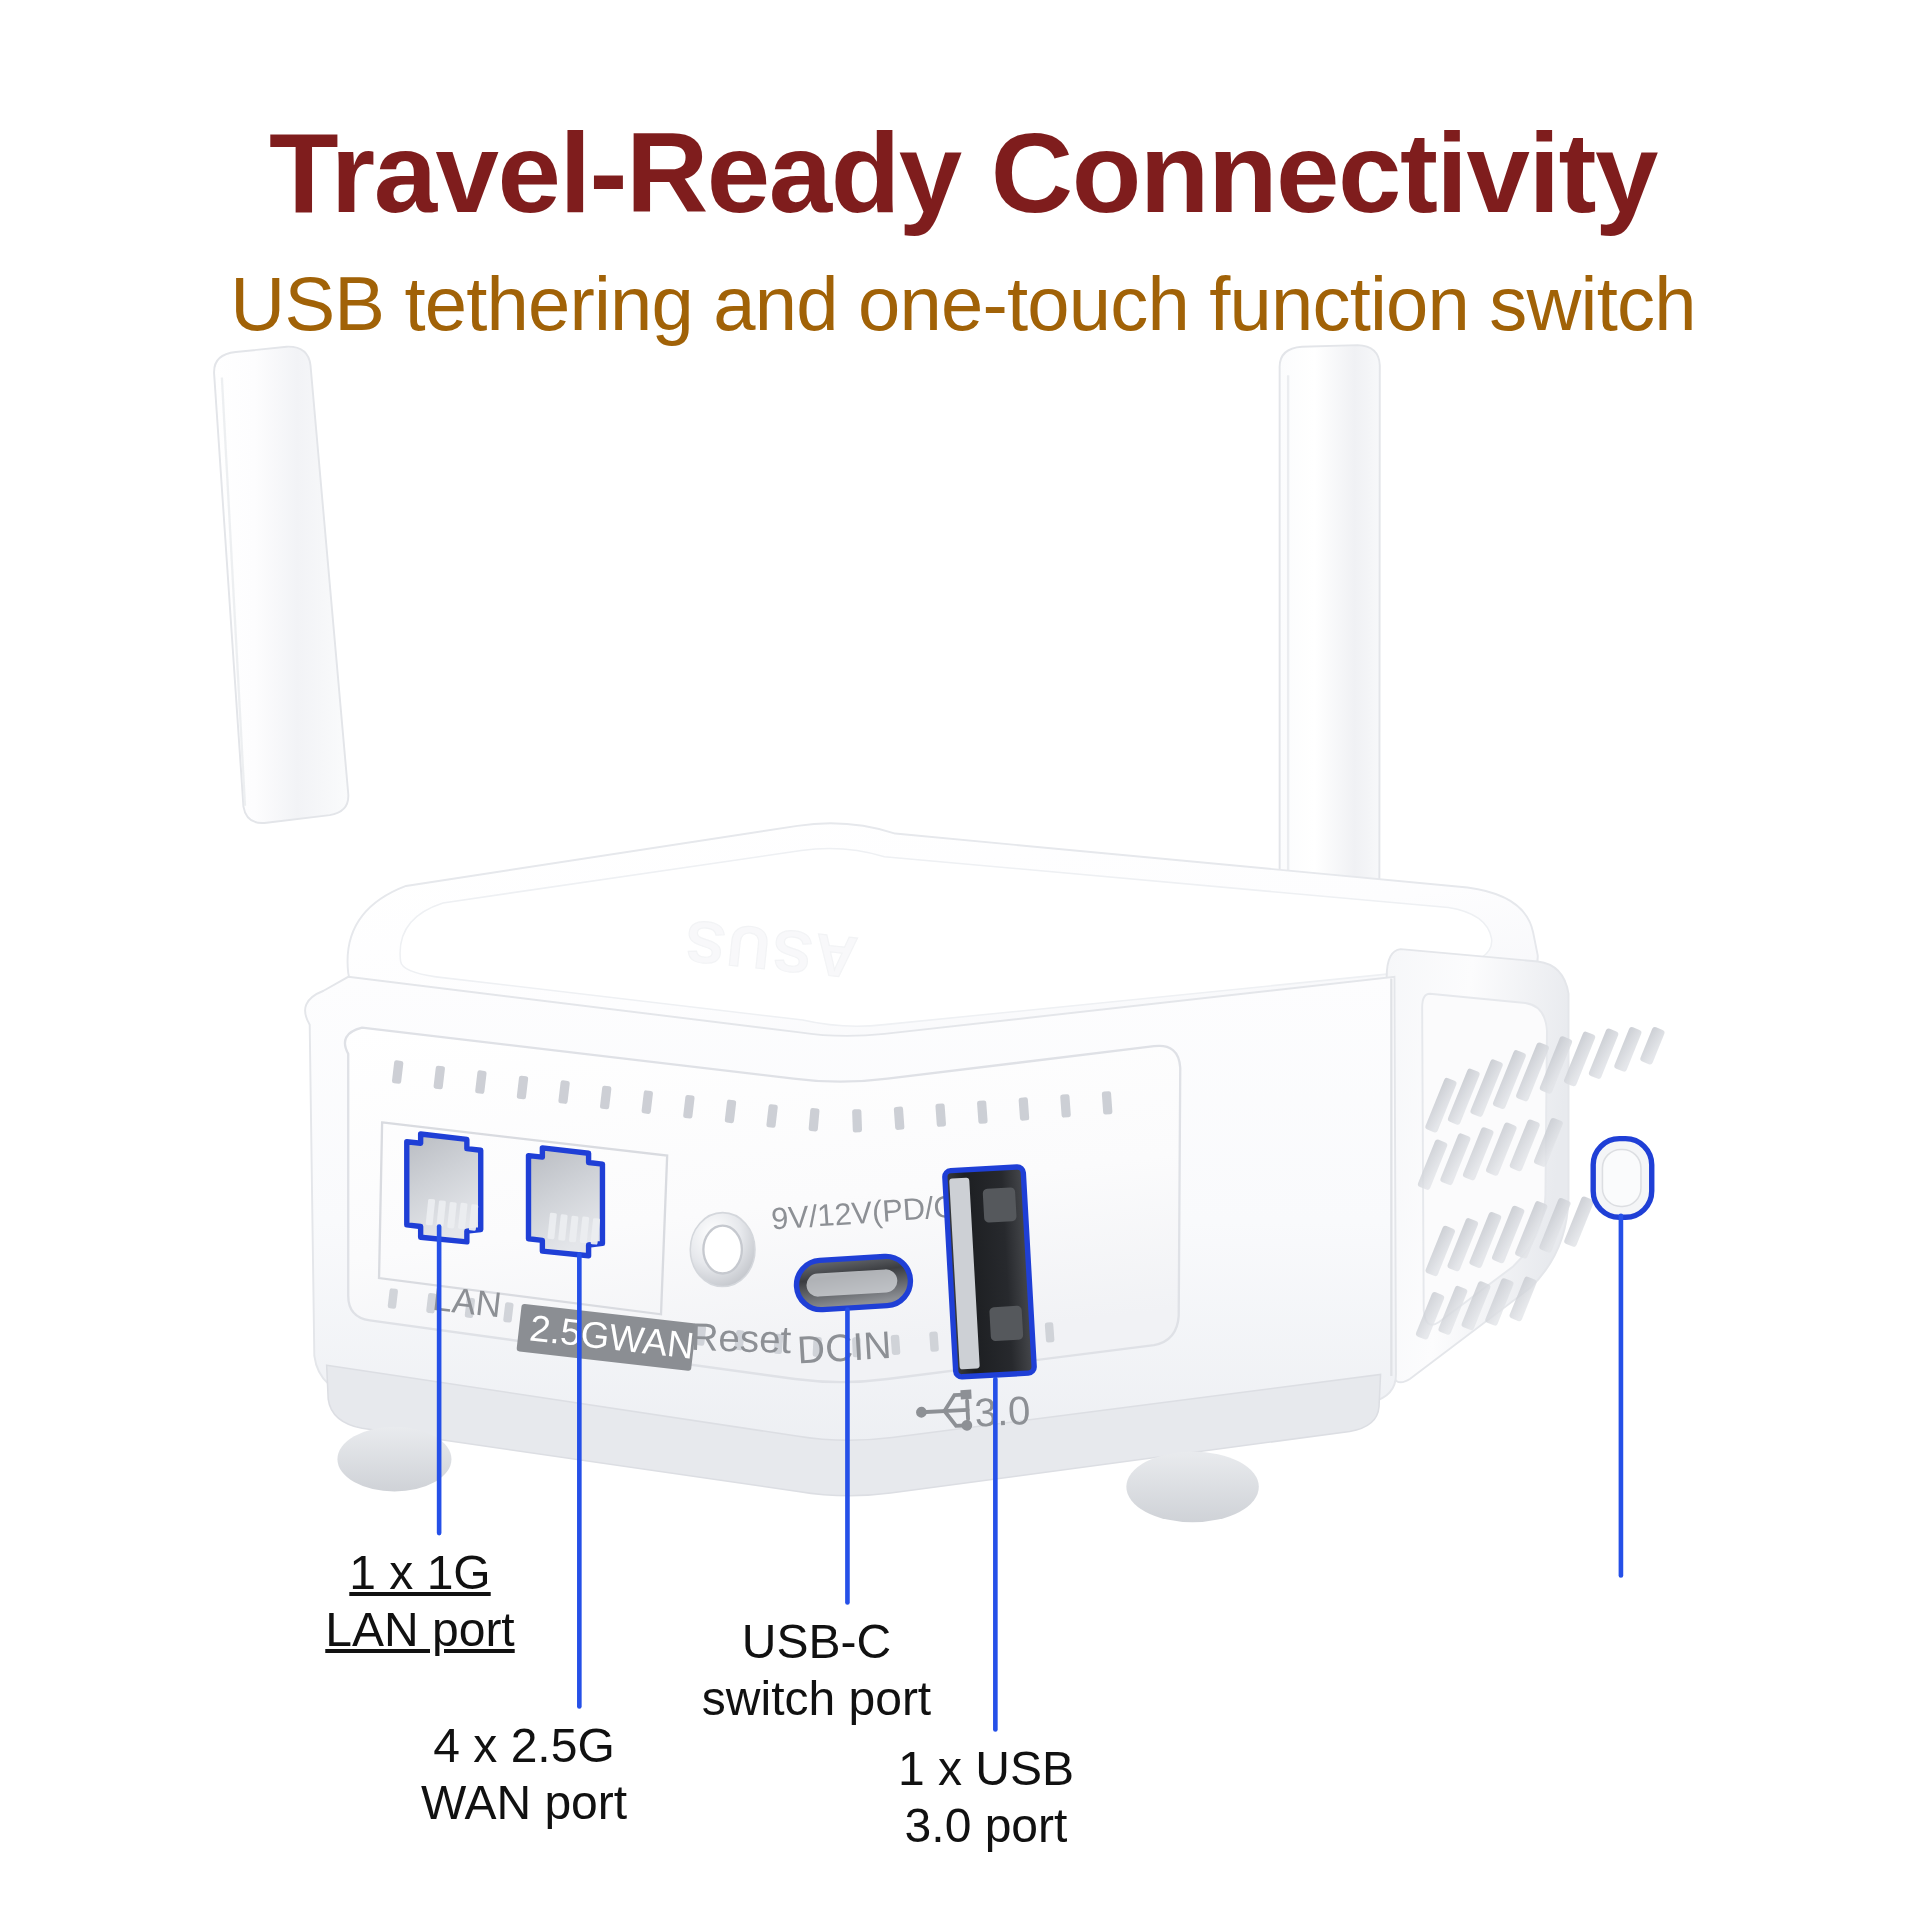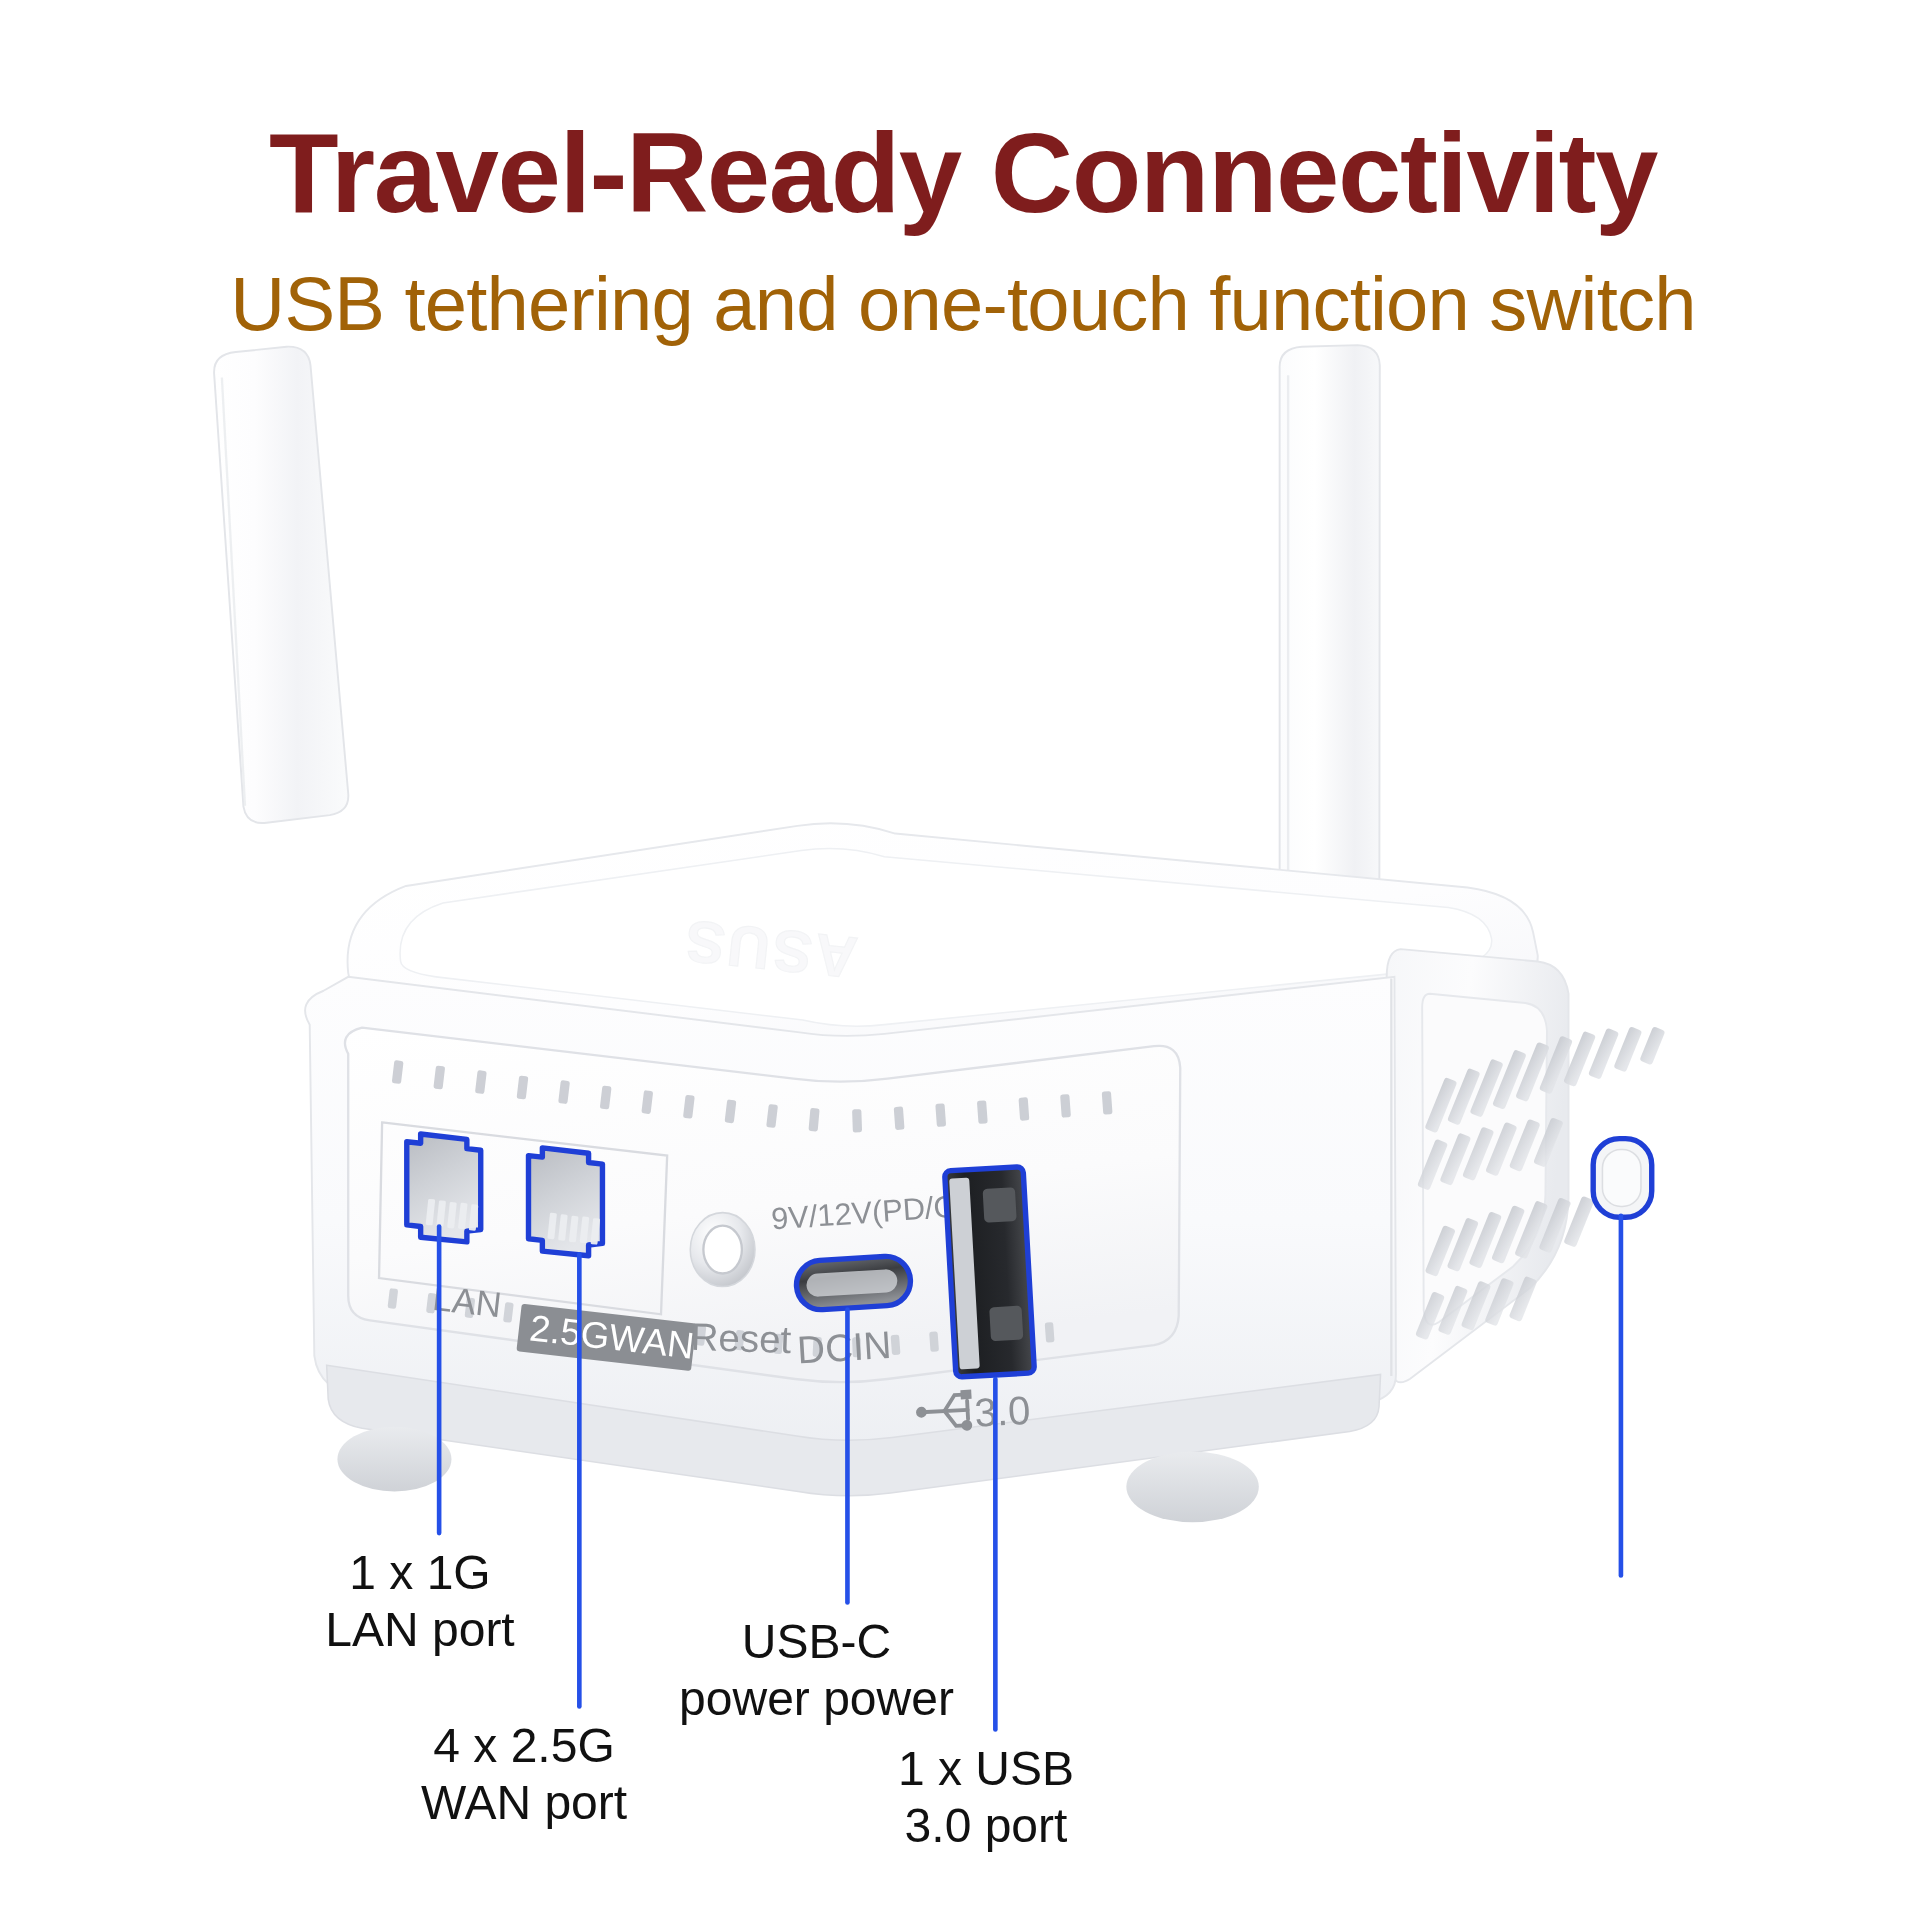--- a/index.html
+++ b/index.html
@@ -27,21 +27,21 @@
 
   
   svg.product{position:absolute;left:0;top:0;width:1926px;height:1926px;display:block;}
 
   
   .callout{
     position:absolute;
     font-size:48px;line-height:1.18;font-weight:400;color:#111111;
     text-align:center;white-space:pre-line;
   }
-  #callout-lan{left:258px;top:1545px;width:324px;}
+  #callout-lan{left:258px;top:1545px;width:324px;text-decoration:underline;}
   #callout-wan{left:347px;top:1718px;width:354px;}
   #callout-usbc{left:647px;top:1614px;width:339px;}
   #callout-usb3{left:824px;top:1741px;width:324px;}
   #callout-switch{left:1402px;top:1587px;width:432px;}
 </style>
 </head>
 <body>
 
 <div class="stage">
 
@@ -381,20 +381,20 @@
     </g>
   </svg>
 
   <div class="callout" id="callout-lan">1 x 1G
 LAN port</div>
 
   <div class="callout" id="callout-wan">4 x 2.5G
 WAN port</div>
 
   <div class="callout" id="callout-usbc">USB-C
-power power</div>
+switch port</div>
 
   <div class="callout" id="callout-usb3">1 x USB
 3.0 port</div>
 
 
 </div>
 
 
 </body></html>

